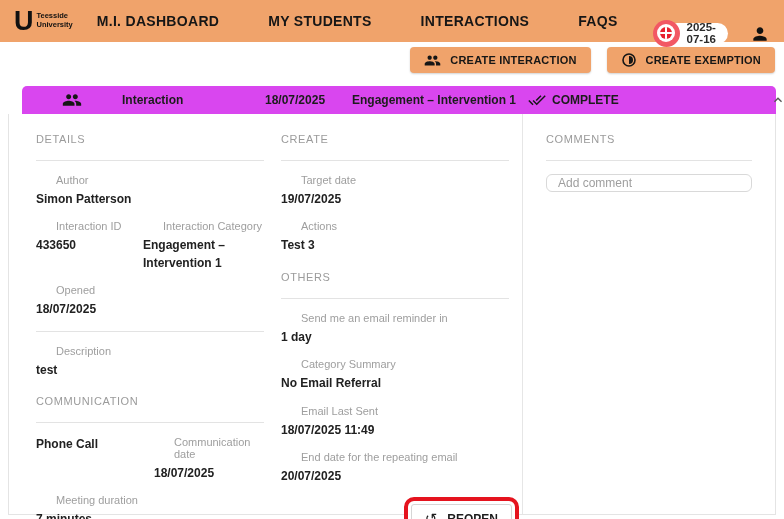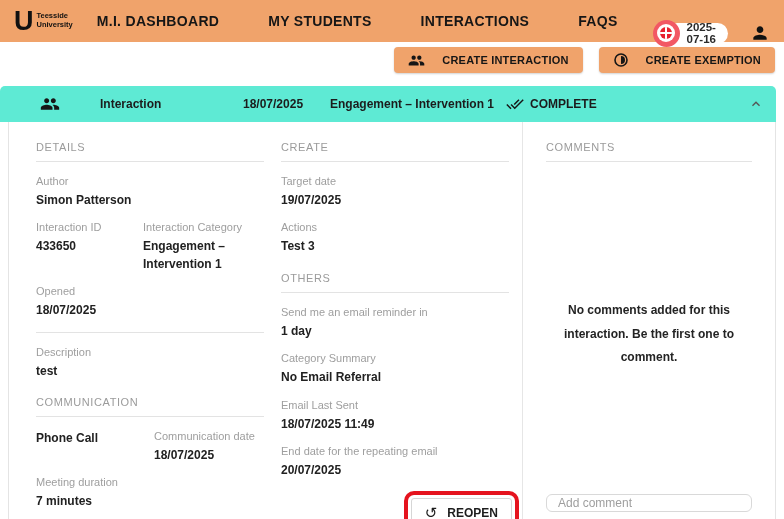--- a/index.html
+++ b/index.html
@@ -6,55 +6,55 @@
   html,body { width:784px; height:519px; overflow:hidden; background:#fff;
     font-family:"Liberation Sans", sans-serif; }
 
   
   .nav { height:42px; background:#F0A36B; display:flex; align-items:center; padding:0 14px; position:relative; }
   .logo { display:flex; align-items:center; gap:4px; margin-right:24px; }
   .logo-u { font-size:27px; font-weight:900; color:#111; line-height:1; letter-spacing:-1px; }
   .logo-txt { font-size:7.5px; font-weight:bold; color:#111; line-height:1.15; }
   .nav-items { display:flex; align-items:center; }
   .nav-item { font-size:14px; font-weight:bold; color:#161616; letter-spacing:.3px; margin-right:49px; cursor:pointer; white-space:nowrap;text-align:center; }
-  .nav-right { margin-left:auto; display:flex; align-items:flex-start; gap:22px;margin-top:24px; }
+  .nav-right { margin-left:auto; display:flex; align-items:flex-end; gap:22px;margin-top:24px; }
   .date-pill { position:relative; background:#fff; border-radius:11px; height:21px; display:flex; align-items:center;
     padding:0 10px 0 20px; font-size:11.5px; font-weight:bold; color:#2b2b2b; }
   .rec-outer { position:absolute; left:-14px; top:-3px; width:27px; height:27px; border-radius:50%;
     background:#F25864; display:flex; align-items:center; justify-content:center; }
   .rec-mid { width:18px; height:18px; border-radius:50%; background:#fff; display:flex; align-items:center; justify-content:center; }
   .rec-inner { width:12px; height:12px; border-radius:50%; background:#E8212E; position:relative; overflow:hidden; }
   .rec-inner .h { position:absolute; left:0; top:5px; width:12px; height:1.6px; background:#fff; }
   .rec-inner .v { position:absolute; left:5px; top:0; width:1.6px; height:12px; background:#fff; }
   .icon-btn { display:flex; align-items:center; cursor:pointer; }
 
   
   .actions { display:flex; justify-content:flex-end; gap:16px; padding:5px 9px 0 0; }
   .action-btn { background:#F0A36B; border:none; border-radius:4px; height:26px; display:flex; align-items:center;
-    gap:17px; padding:0 14px; font-size:11px; font-weight:bold; color:#161616; letter-spacing:.2px;
+    gap:9px; padding:0 14px; font-size:11px; font-weight:bold; color:#161616; letter-spacing:.2px;
     font-family:"Liberation Sans", sans-serif; cursor:pointer; box-shadow:0 1px 2px rgba(0,0,0,.18); }
 
   
-  .acc { position:relative; margin:13px 8px 0 0; height:36px; background:#5eead4; border-radius:5px 5px 0 0; cursor:pointer; }
+  .acc { position:relative; margin:13px 8px 0 22px; height:28px; background:#d946ef; border-radius:5px 5px 0 0; cursor:pointer; }
   .acc span, .acc .ic { position:absolute; top:50%; transform:translateY(-50%); }
   .acc-txt { font-size:12px; font-weight:bold; color:#1c1c1c; white-space:nowrap; }
 
   
   .card { position:relative; margin:0 8px; height:401px; background:#fff;
     border:1px solid #E4E4E4; border-top:none; }
   .col { position:absolute; top:19px; }
   .col-details { left:27px; width:228px; }
   .col-target  { left:272px; width:228px; bottom:2px; display:flex; flex-direction:column; }
   .vdiv { position:absolute; left:513px; top:0; bottom:0; width:1px; background:#E6E6E6; }
   .col-comments { left:537px; width:206px; bottom:10px; display:flex; flex-direction:column; }
 
-  .sec { font-size:11px; color:#9B9B9B; letter-spacing:.6px; padding-bottom:8px;
+  .sec { font-size:11px; color:#9B9B9B; letter-spacing:.6px; padding-bottom:15px;
     border-bottom:1px solid #E3E3E3; margin-bottom:13px; }
   .grp { margin-bottom:12px; }
-  .lbl { font-size:11px; color:#9E9E9E; margin-bottom:5px; }
+  .lbl { font-size:11px; color:#9E9E9E; margin-bottom:5px;margin-left:20px; }
   .val { font-size:12px; font-weight:bold; color:#212121; line-height:1.45; }
   .two { display:grid; grid-template-columns:107px 1fr; }
   .two2 { display:grid; grid-template-columns:118px 1fr; }
   .hr { border-bottom:1px solid #E3E3E3; margin:2px 0 13px 0; }
 
   .spacer { flex:1; }
   .reopen-wrap { align-self:flex-end; border:4px solid #E5131E; border-radius:10px; padding:3px; margin-right:-10px; background:#fff; }
   .reopen-btn { background:#fff; border:1px solid #D6D6D6; border-radius:3px; height:30px; min-width:90px;
     display:flex; align-items:center; justify-content:center; gap:10px; padding:0 13px;
     font-size:12px; font-weight:bold; color:#1d1d1d; font-family:"Liberation Sans", sans-serif; cursor:pointer; }
@@ -240,17 +240,16 @@
         <span class="reopen-ic">↺</span>
         <span>REOPEN</span>
       </button>
     </div>
   </div>
 
   <div class="vdiv"></div>
 
   <div class="col col-comments">
     <div class="sec">COMMENTS</div>
-    <div class="empty-msg">No comments added for this interaction. Be the first one to comment.</div>
     <input class="comment-input" type="text" placeholder="Add comment" style="">
   </div>
 
 </div>
 
 </body></html>

